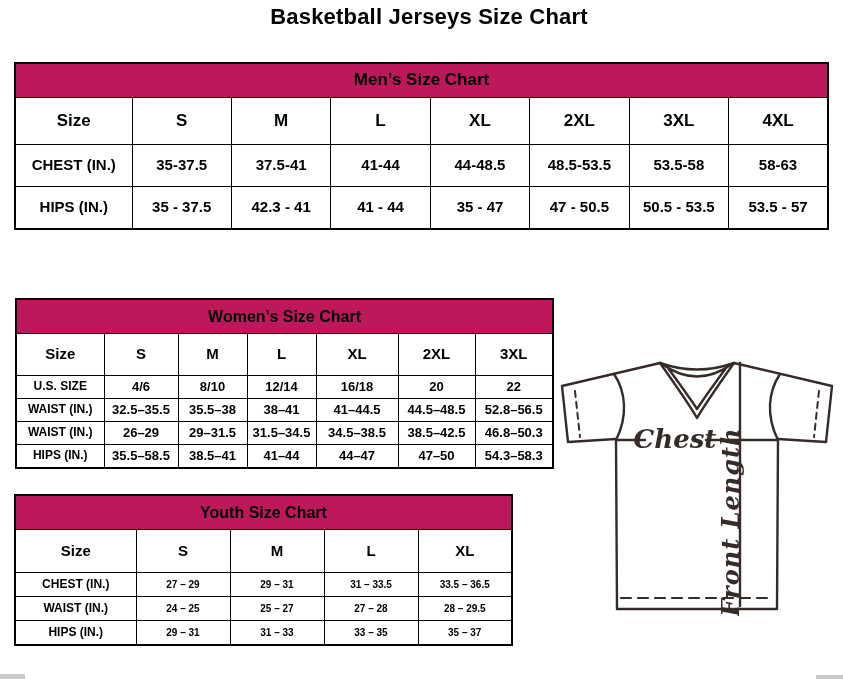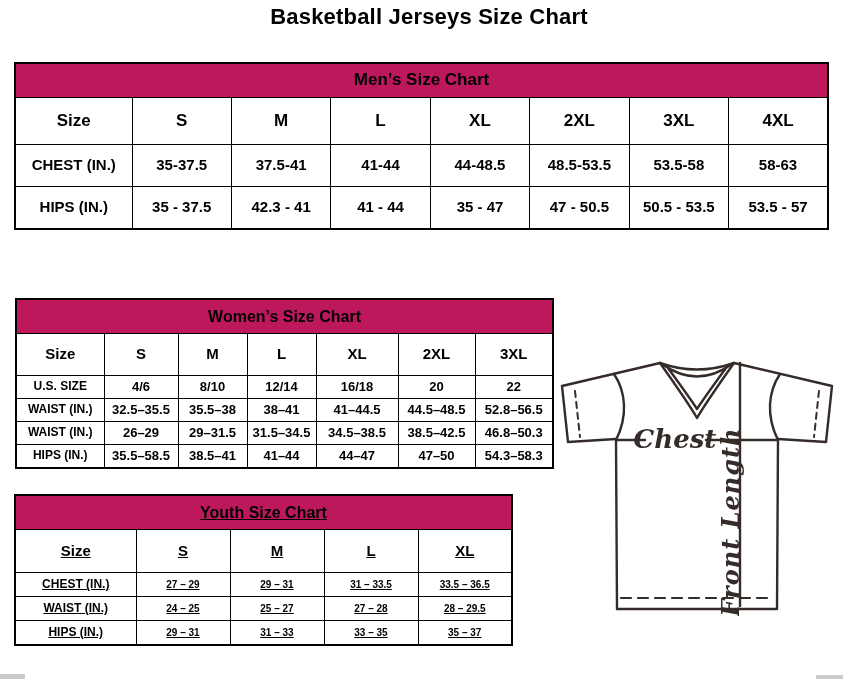--- a/index.html
+++ b/index.html
@@ -22,21 +22,21 @@
   .size-table .tbl-title{background:#be185d;font-size:17px;text-align:center;}
   table.men{left:14px;top:62px;width:815px;}
   .men .tbl-title{height:33px;}
   .men .size-row th{height:46px;font-size:17px;}
   .men td{height:41px;font-size:15px;}
   table.women{left:15px;top:298px;width:537px;}
   .women .tbl-title{height:33px;font-size:16px;}
   .women .size-row th{height:41px;font-size:15px;}
   .women td{height:22px;font-size:13px;}
   .women td.row-label{font-size:12px;}
-  table.youth{left:14px;top:494px;width:497px;text-decoration:underline;}
+  table.youth{left:14px;top:494px;width:497px;}
   .youth .tbl-title{height:33px;font-size:16px;}
   .youth .size-row th{height:42px;font-size:15px;}
   .youth td{height:23px;font-size:10px;}
   .youth td.row-label{font-size:12px;}
   .jersey-wrap{position:absolute;left:558px;top:354px;width:282px;height:262px;}
   .jersey-wrap svg{display:block;width:100%;height:100%;}
   .diagram-label{
     font-family:"DejaVu Serif",serif;font-style:italic;font-weight:bold;
     fill:#352c29;
   }

